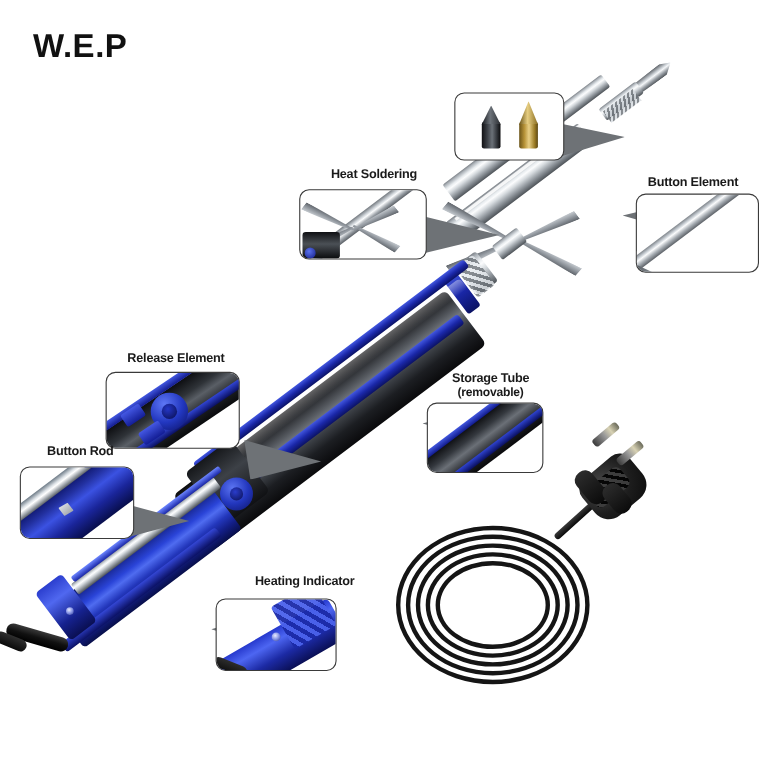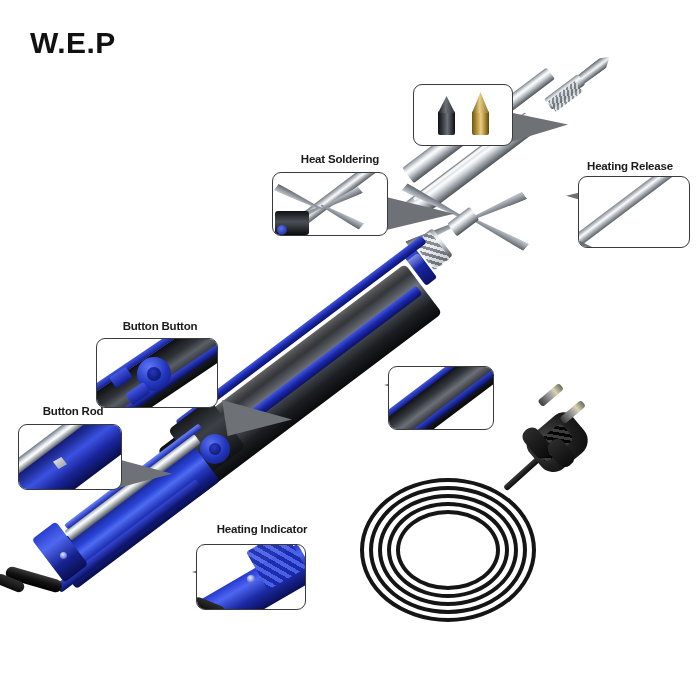--- a/index.html
+++ b/index.html
@@ -280,21 +280,21 @@
                 background:linear-gradient(to right,#14161a,#6d737a 45%,#2b2e33);
                 clip-path:polygon(50% 0,100% 100%,0 100%);"></div>
 
     <div class="tip-brass" style="left:58px;top:26px;width:17px;height:24px;border-radius:2px;"></div>
     <div style="position:absolute;left:58px;top:7px;width:17px;height:21px;
                 background:linear-gradient(to right,#6b5418,#e6cd80 45%,#8a6d20);
                 clip-path:polygon(50% 0,100% 100%,0 100%);"></div>
   </div>
 
   <div class="callout-label" style="left:566px;top:160px;width:128px;">
-    <span>Heating Release</span>
+    <span>Button Element</span>
   </div>
   <div class="wedge" style="left:566px;top:182px;width:58px;height:30px;
               clip-path:polygon(100% 0,0 46%,96% 100%);"></div>
   <div class="callout-box" style="left:578px;top:176px;width:112px;height:72px;">
     <div style="position:absolute;left:-6px;top:60px;width:146px;height:13px;
                 transform:rotate(-37deg);transform-origin:0 50%;
                 background:linear-gradient(to bottom,#6a7076,#c6ccd2 28%,#fbfcfd 44%,#a8aeb4 70%,#5c6167);"></div>
     <div style="position:absolute;left:-6px;top:56px;width:146px;height:3px;
                 transform:rotate(-37deg);transform-origin:0 50%;background:#ffffff;"></div>
     <div style="position:absolute;left:-4px;top:62px;width:24px;height:16px;
@@ -323,21 +323,21 @@
     <div class="fin" style="left:48px;top:30px;width:46px;height:8px;
                 transform:rotate(154deg) skewX(12deg);transform-origin:0 50%;
                 clip-path:polygon(0 38%,100% 0,100% 100%,0 62%);"></div>
     <div style="position:absolute;left:2px;top:38px;width:34px;height:24px;
                 background:linear-gradient(to bottom,#101114,#4b5056 45%,#0b0c0e);border-radius:3px;"></div>
     <div style="position:absolute;left:4px;top:52px;width:10px;height:10px;border-radius:50%;
                 background:radial-gradient(circle at 40% 35%,#5a72ee,#121a84);"></div>
   </div>
 
   <div class="callout-label" style="left:96px;top:320px;width:128px;">
-    <span>Button Button</span>
+    <span>Release Element</span>
   </div>
   <div class="wedge" style="left:222px;top:400px;width:70px;height:36px;
               clip-path:polygon(0 0,100% 54%,8% 100%);"></div>
   <div class="callout-box" style="left:96px;top:338px;width:122px;height:70px;">
     <div style="position:absolute;left:-14px;top:66px;width:168px;height:44px;
                 transform:rotate(-34deg);transform-origin:0 50%;
                 background:linear-gradient(to bottom,#0d0e11,#2f3338 30%,#5a5f66 48%,#1a1c20 80%,#0a0b0d);"></div>
     <div style="position:absolute;left:-14px;top:54px;width:168px;height:7px;
                 transform:rotate(-34deg);transform-origin:0 50%;
                 background:linear-gradient(to bottom,#4257e0,#121b8e);"></div>
@@ -349,20 +349,24 @@
     <div style="position:absolute;left:50px;top:28px;width:14px;height:14px;border-radius:50%;
                 background:radial-gradient(circle at 40% 35%,#2436c6,#080d4a);"></div>
     <div style="position:absolute;left:14px;top:32px;width:20px;height:13px;
                 transform:rotate(-34deg);transform-origin:50% 50%;
                 background:linear-gradient(to bottom,#4458e4,#131d95);border-radius:2px;"></div>
     <div style="position:absolute;left:30px;top:48px;width:22px;height:13px;
                 transform:rotate(-34deg);transform-origin:50% 50%;
                 background:linear-gradient(to bottom,#4458e4,#131d95);border-radius:2px;"></div>
   </div>
 
+  <div class="callout-label" style="left:388px;top:338px;width:116px;">
+    <span>Storage Tube</span>
+    <span class="sub">(removable)</span>
+  </div>
   <div class="wedge" style="left:384px;top:368px;width:64px;height:34px;
               clip-path:polygon(100% 0,0 50%,98% 100%);"></div>
   <div class="callout-box" style="left:388px;top:366px;width:106px;height:64px;">
     <div style="position:absolute;left:-12px;top:62px;width:150px;height:38px;
                 transform:rotate(-37deg);transform-origin:0 50%;
                 background:linear-gradient(to bottom,#0c0d10,#34383e 26%,#6b7077 46%,#1d1f24 78%,#09090b);"></div>
     <div style="position:absolute;left:-12px;top:52px;width:150px;height:6px;
                 transform:rotate(-37deg);transform-origin:0 50%;
                 background:linear-gradient(to bottom,#4156de,#101a8c);"></div>
     <div style="position:absolute;left:-14px;top:92px;width:152px;height:7px;
@@ -380,21 +384,21 @@
                 transform:rotate(-37deg);transform-origin:0 50%;
                 background:linear-gradient(to bottom,#0b1264,#22309f 22%,#3b52e2 42%,#1a259a 70%,#080e4c);"></div>
     <div style="position:absolute;left:-16px;top:46px;width:150px;height:13px;
                 transform:rotate(-37deg);transform-origin:0 50%;
                 background:linear-gradient(to bottom,#6d7a86,#dde2e7 34%,#ffffff 50%,#9aa0a6 80%,#5c6167);"></div>
     <div style="position:absolute;left:34px;top:32px;width:14px;height:12px;
                 background:linear-gradient(135deg,#eef1f4,#8d939a);
                 clip-path:polygon(0 40%,60% 0,100% 60%,40% 100%);"></div>
   </div>
 
-  <div class="callout-label" style="left:196px;top:523px;width:132px;">
+  <div class="callout-label" style="left:211px;top:523px;width:132px;">
     <span>Heating Indicator</span>
   </div>
   <div class="wedge" style="left:192px;top:554px;width:62px;height:36px;
               clip-path:polygon(100% 0,0 50%,96% 100%);"></div>
   <div class="callout-box" style="left:196px;top:544px;width:110px;height:66px;">
     <div style="position:absolute;left:10px;top:54px;width:116px;height:40px;
                 transform:rotate(-30deg);transform-origin:0 50%;
                 background:linear-gradient(to bottom,#2639cd,#4d66f2 26%,#1c2aa4 62%,#0a0f55);border-radius:4px;"></div>
     <div style="position:absolute;left:60px;top:4px;width:44px;height:44px;
                 transform:rotate(-30deg);transform-origin:0 50%;

